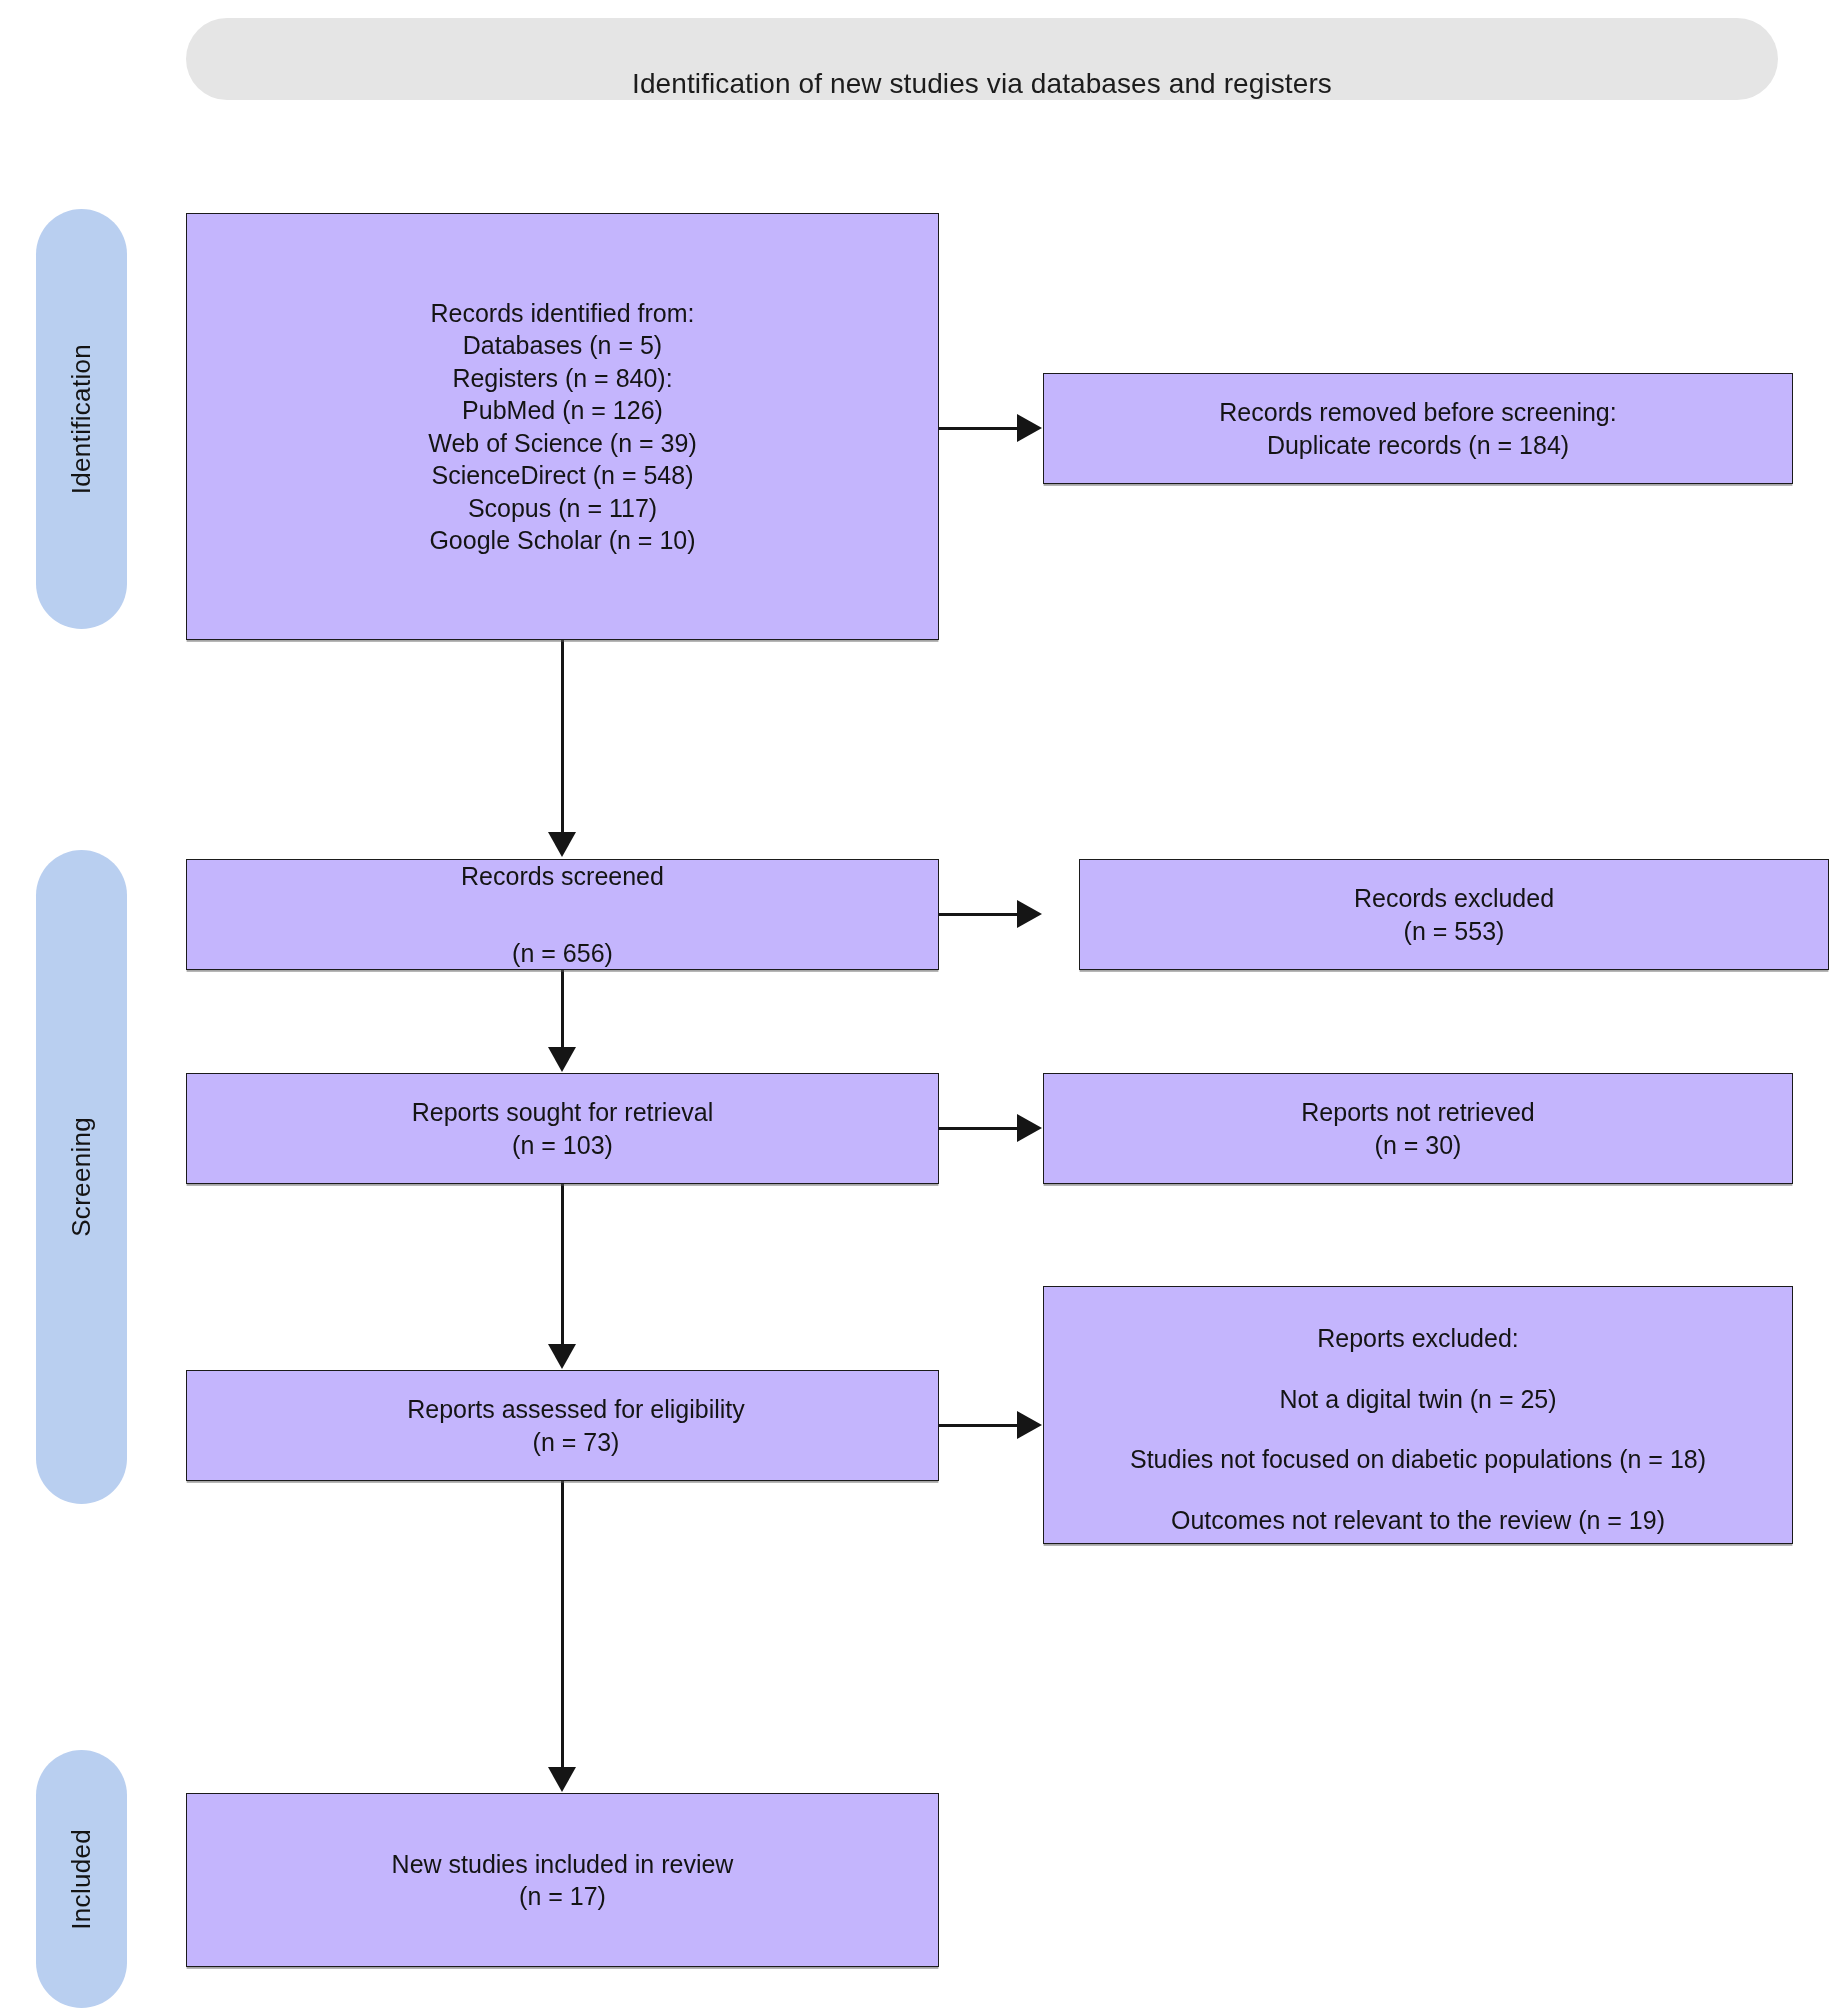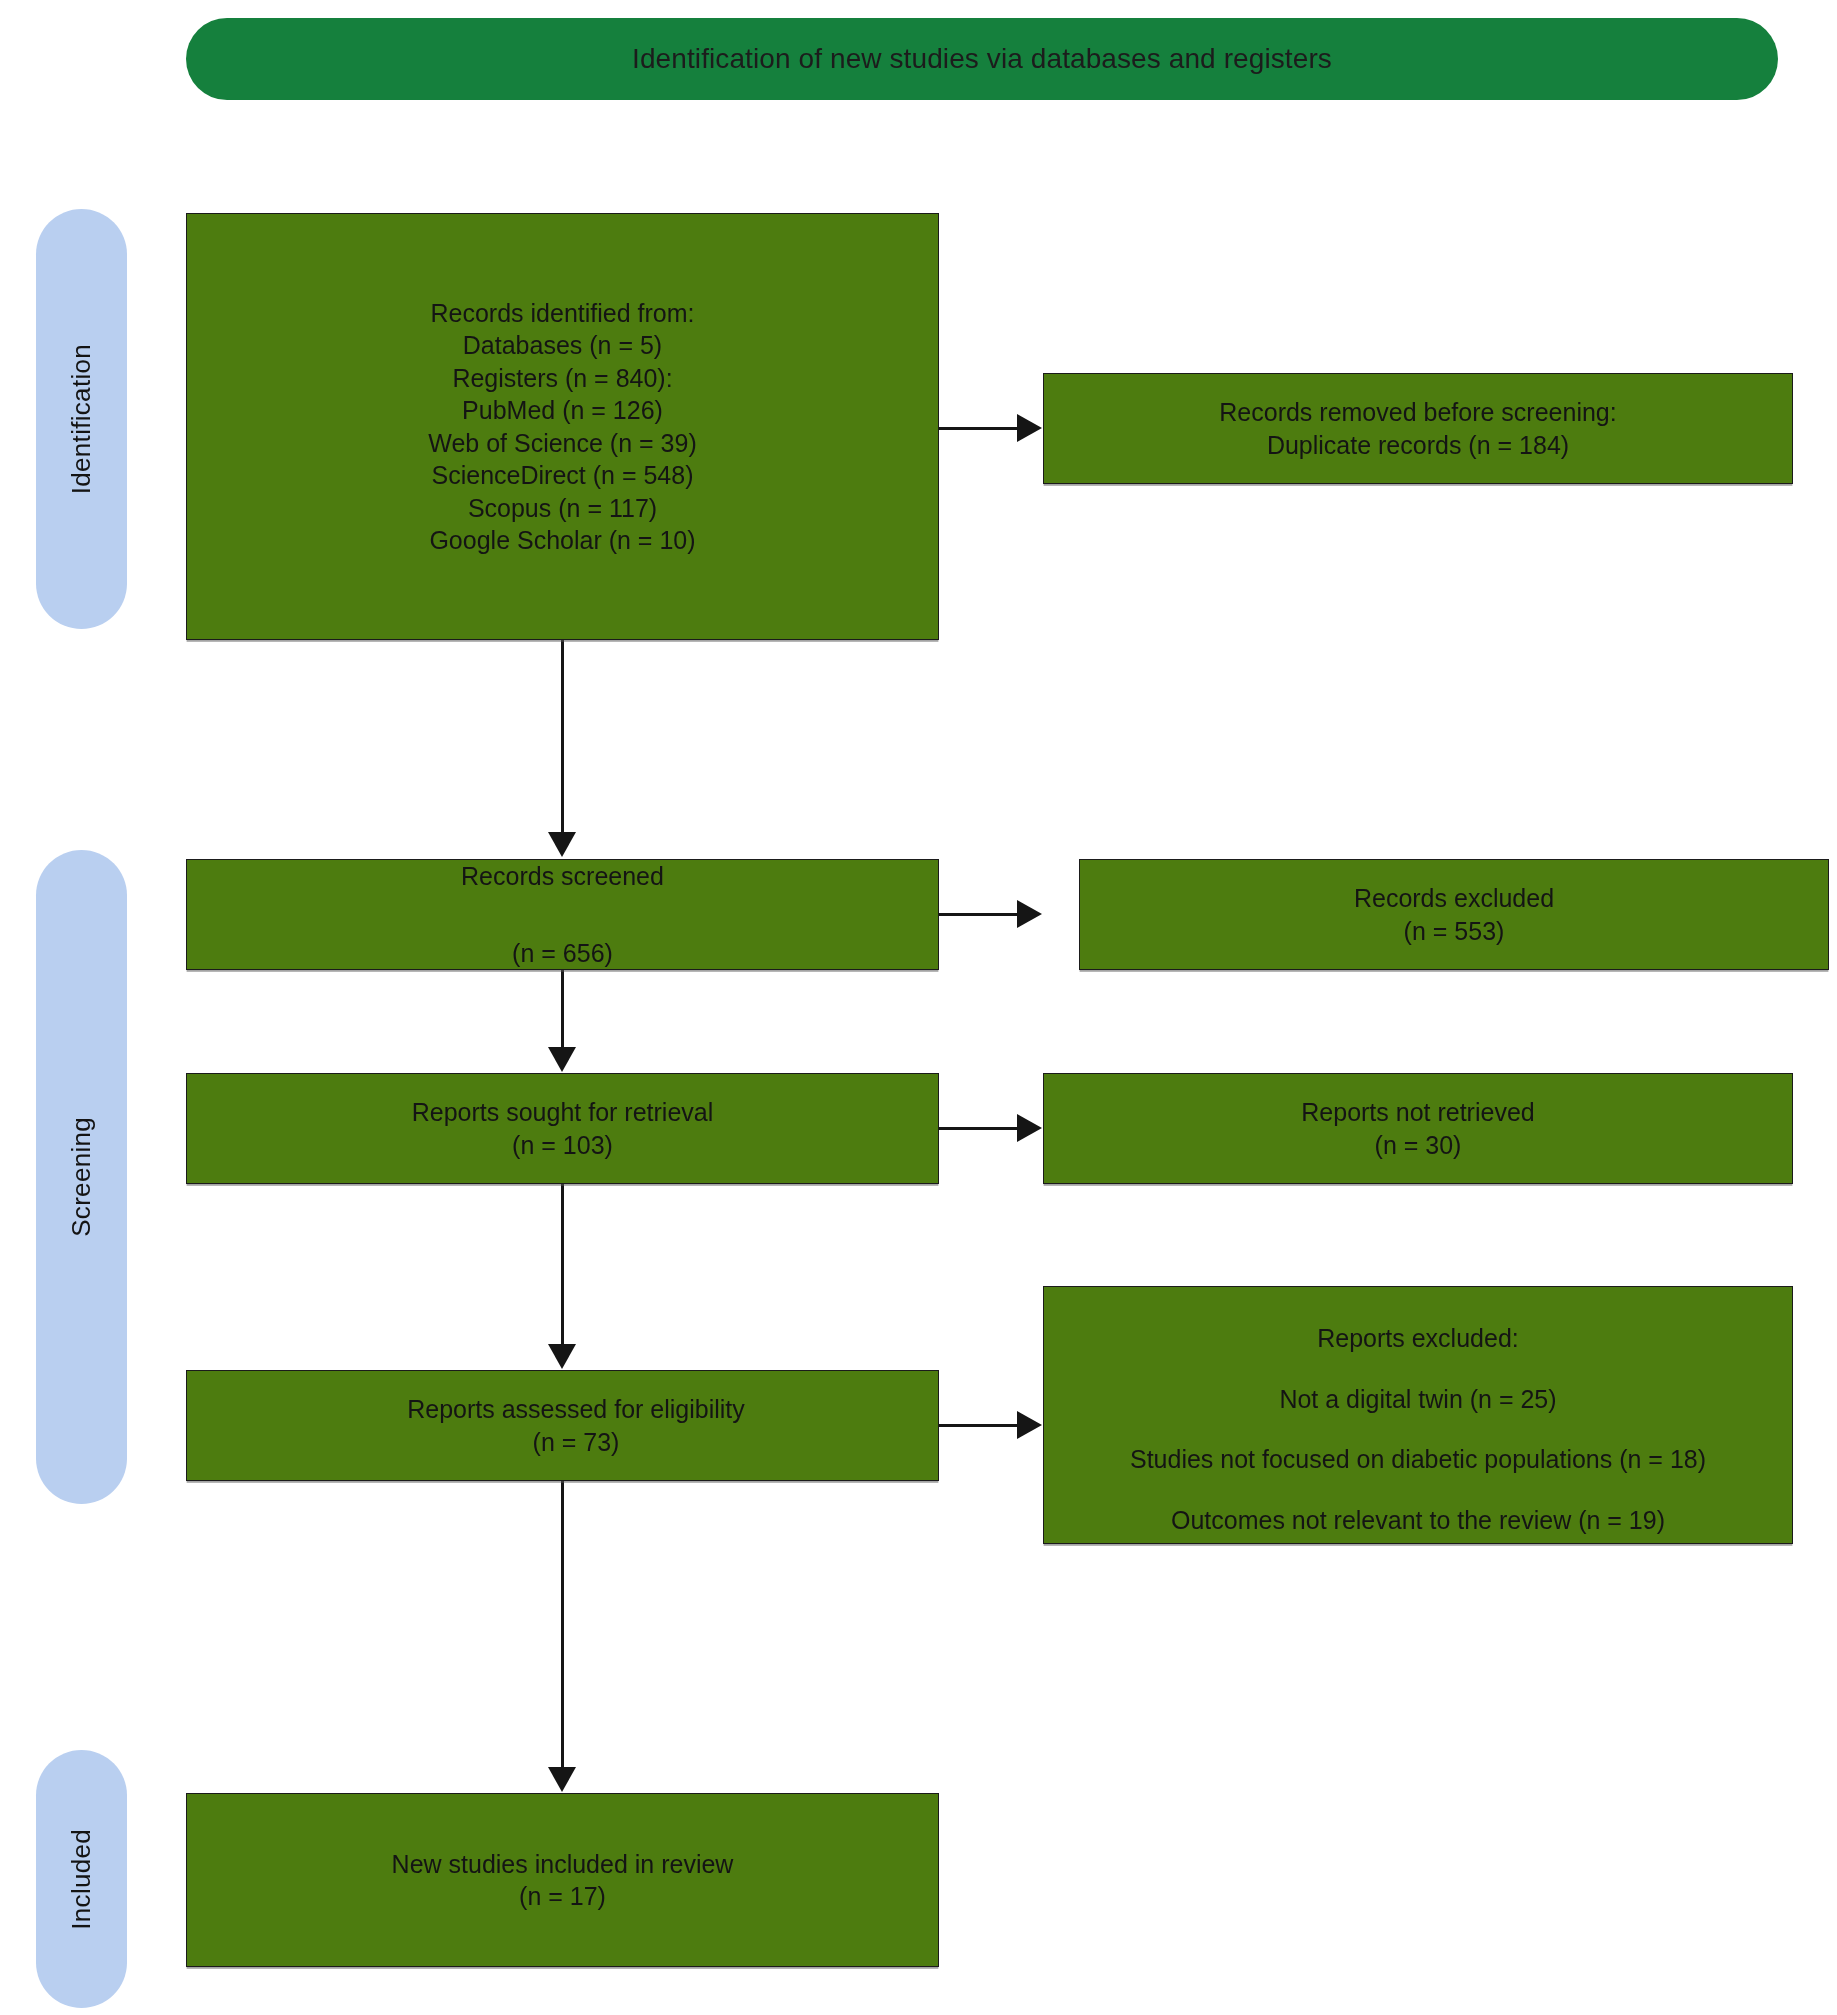--- a/index.html
+++ b/index.html
@@ -22,24 +22,24 @@
     overflow: hidden;
   }
 
   
   .banner {
     position: absolute;
     left: 186px;
     top: 18px;
     width: 1592px;
     height: 82px;
-    background: #15803d;
+    background: #e5e5e5;
     border-radius: 42px;
     display: flex;
-    align-items: center;
+    align-items: flex-end;
     justify-content: center;
   }
   .banner-text {
     font-size: 28px;
     color: #1c1c1c;
     letter-spacing: 0.1px;
     text-align: center;
     white-space: nowrap;
   }
 
@@ -62,21 +62,21 @@
     letter-spacing: 0.3px;
     white-space: nowrap;
   }
   #rail-identification { top: 209px;  height: 420px; }
   #rail-screening      { top: 850px; height: 654px; }
   #rail-included       { top: 1750px; height: 258px; }
 
   
   .box {
     position: absolute;
-    background: #4d7c0f;
+    background: #c4b5fd;
     border: 1.8px solid #1b1b1b;
     box-sizing: border-box;
     display: flex;
     flex-direction: column;
     align-items: center;
     justify-content: center;
     box-shadow: 0 2.4px 0 -0.6px rgba(90,90,90,.55);
   }
   .box .line {
     font-size: 25px;

